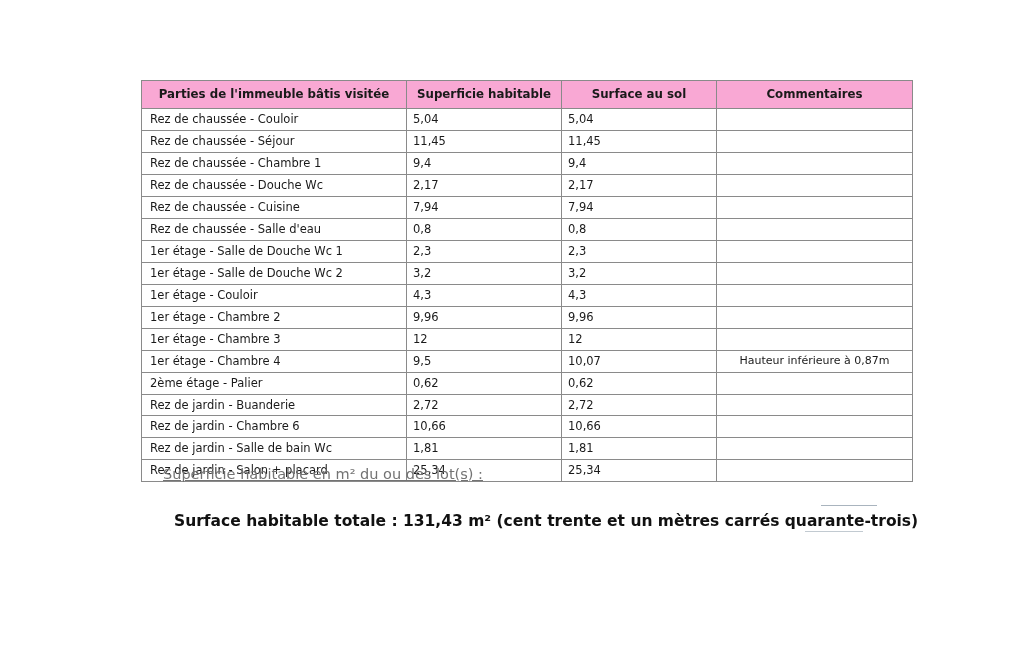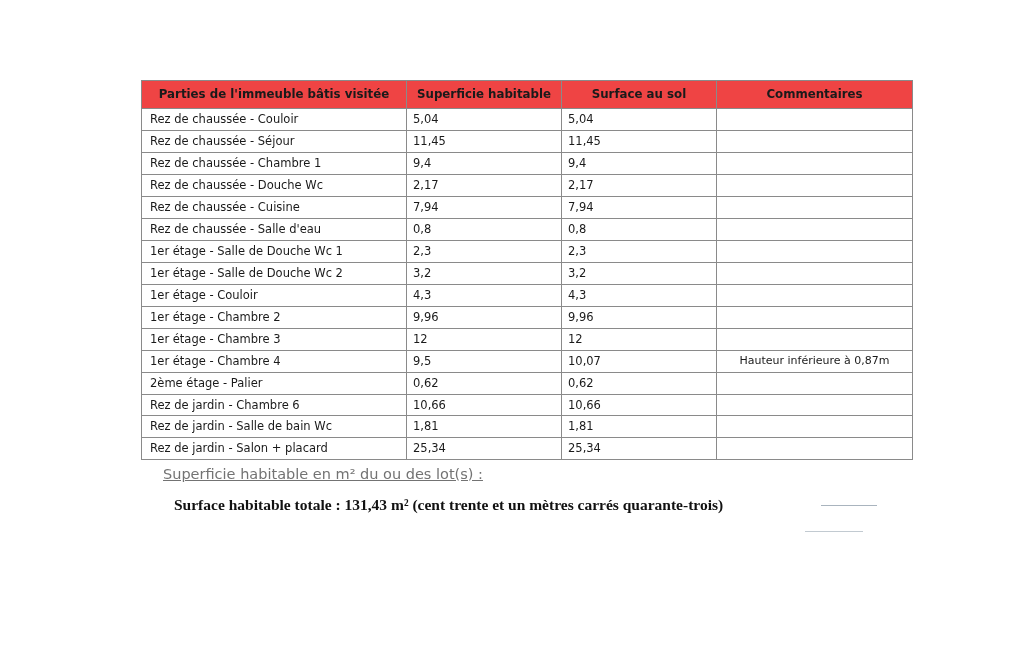--- a/index.html
+++ b/index.html
@@ -44,21 +44,21 @@
     padding: 3px 6px;
     height: 12px;
     vertical-align: middle;
     background: #ffffff;
   }
   table.survey th {
     font-weight: bold;
     text-align: center;
     font-size: 11.8px;
     padding: 6px 6px;
-    background: #ef4444;
+    background: #f9a8d4;
   }
   table.survey th.left {
     text-align: center;
   }
   table.survey td.label {
     text-align: left;
     padding-left: 8px;
   }
   table.survey td.num {
   }
@@ -71,27 +71,26 @@
     position: absolute;
     left: 163px;
     top: 466px;
     font-size: 14.5px;
     color: #737373;
     text-decoration: underline;
   }
   .totals {
     position: absolute;
     left: 174px;
-    top: 494px;
+    top: 510px;
     font-size: 15.5px;
     font-weight: bold;
     color: #111;
     line-height: 1.45;
     white-space: nowrap;
-    font-family: Liberation Serif, serif;
   }
   .totals div {
     white-space: nowrap;
   }
   .totals .indent2 {
     padding-left: 6px;
   }
   .strike-artifact {
     position: absolute;
     left: 821px;
@@ -205,20 +204,26 @@
           <td class="num">10,07</td>
           <td class="comment">Hauteur inférieure à 0,87m</td>
         </tr>
         <tr>
           <td class="label">2ème étage - Palier</td>
           <td class="num">0,62</td>
           <td class="num">0,62</td>
           <td class="comment"></td>
         </tr>
         <tr>
+          <td class="label">Rez de jardin - Buanderie</td>
+          <td class="num">2,72</td>
+          <td class="num">2,72</td>
+          <td class="comment"></td>
+        </tr>
+        <tr>
           <td class="label">Rez de jardin - Chambre 6</td>
           <td class="num">10,66</td>
           <td class="num">10,66</td>
           <td class="comment"></td>
         </tr>
         <tr>
           <td class="label">Rez de jardin - Salle de bain Wc</td>
           <td class="num">1,81</td>
           <td class="num">1,81</td>
           <td class="comment"></td>

